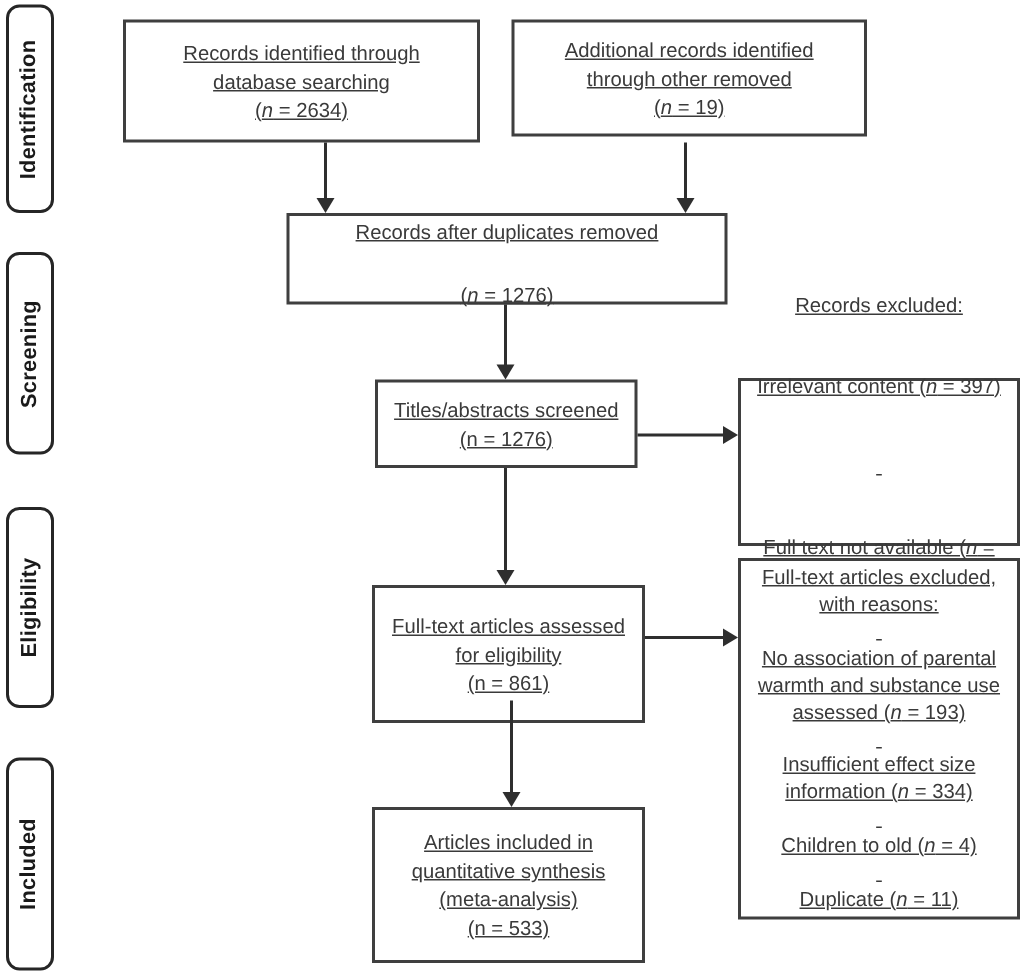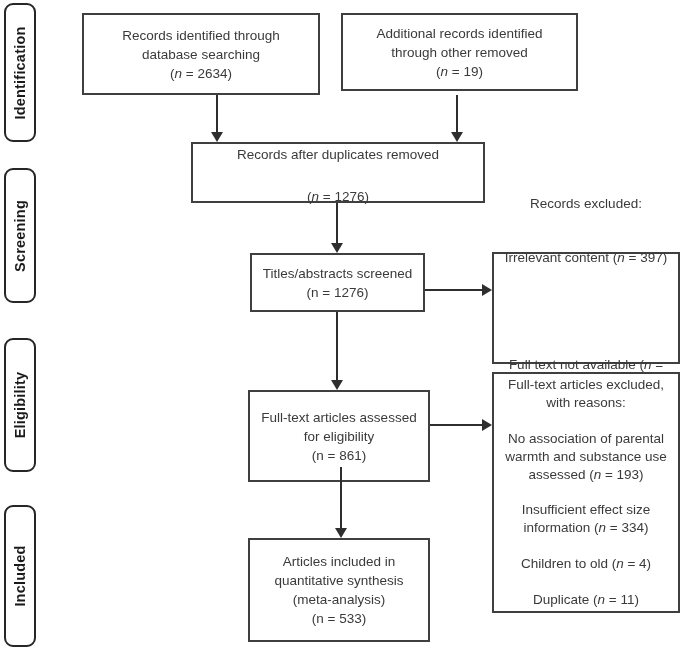--- a/index.html
+++ b/index.html
@@ -51,20 +51,21 @@
     font-size: 13.5px;
     line-height: 19px;
     padding: 2px 6px;
   }
   .flow-box.tight {
     line-height: 18px;
   }
   .flow-box .line {
     min-height: 1em;
     white-space: nowrap;
+    text-decoration: underline;
   }
   
   .vline {
     position: absolute;
     width: 2px;
     background: #2e2e2e;
   }
   .hline {
     position: absolute;
     height: 2px;

